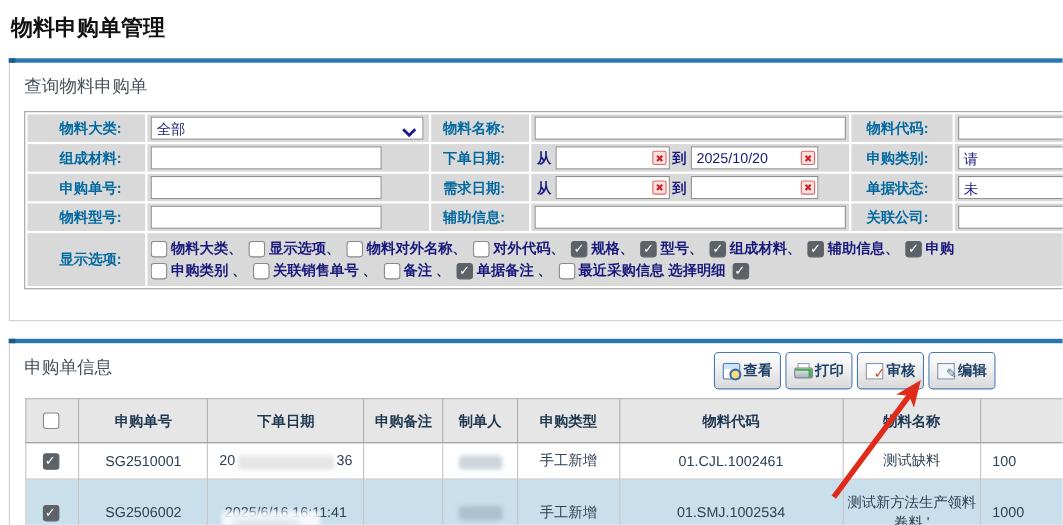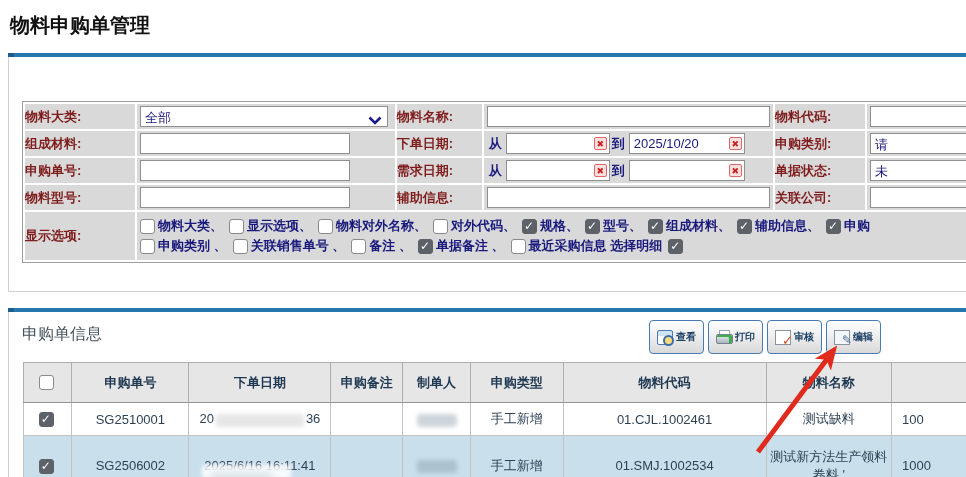--- a/index.html
+++ b/index.html
@@ -14,21 +14,21 @@
   .panel::before { content:""; position:absolute; left:-1px; top:-4px; width:6px; height:4px; background:#1c5d8d; }
   #search-panel { top:53px; height:239px; }
   #results-panel { top:308px; height:200px; }
 
   .section-title { position:absolute; left:13px; top:12px; font-size:16px; color:#45525c; }
 
   
   table.form { position:absolute; left:13px; top:44px; border-collapse:separate; border-spacing:2px;
     background:#ffffff; border:1px solid #9e9e9e; }
   table.form td { background:#d9d9d9; height:25px; vertical-align:middle; font-size:13px; }
-  td.lbl { text-align:left; padding-right:6px; font-weight:bold; color:#7f1d1d; white-space:nowrap; }
+  td.lbl { text-align:right; padding-right:22px; font-weight:bold; color:#0369a1; white-space:nowrap; }
   td.fld { padding-left:3px; white-space:nowrap; }
 
   .tbox { display:inline-block; vertical-align:middle; height:21px; background:#fff;
     border:1px solid #8f8f8f; font-size:13px; color:#19197d; padding:2px 3px 0 4px; overflow:hidden; white-space:nowrap; }
   .selectbox { position:relative; padding-right:20px; font-weight:normal; }
   .selectbox .chev { position:absolute; right:5px; top:6px; }
 
   .datebox { position:relative; padding-right:18px; }
   .cal { position:absolute; right:2px; top:3px; width:13px; height:13px; background:#fbe0e0;
     border:1px solid #e06666; border-radius:2px; color:#cc2222; font-size:9px; line-height:12px;
@@ -39,21 +39,21 @@
   .cb { display:inline-block; width:15px; height:15px; border:1px solid #8a8a8a; border-radius:3px;
     background:#fff; vertical-align:middle; margin-right:3px; position:relative; flex:none; }
   .cb.checked { background:#5d6268; border-color:#5d6268; }
   .cb.checked::after { content:"✓"; position:absolute; left:1px; top:-1px; color:#fff; font-size:12px; font-weight:bold; }
   .opt-line { display:flex; align-items:center; height:20px; white-space:nowrap; overflow:hidden; }
   .opt-item { display:inline-flex; align-items:center; margin-right:6px; font-weight:bold; color:#19197d; font-size:13px; }
 
   
   .toolbar { position:absolute; left:640px; top:8px; display:flex; gap:4px; white-space:nowrap; }
   .tbtn { display:inline-flex; align-items:center; height:25px; padding:16px 7px; border:1px solid #4a7ab5;
-    border-radius:4px; background:linear-gradient(#ffffff,#efefef 45%,#d9d9d9); font-size:10px;
+    border-radius:4px; background:linear-gradient(#ffffff,#efefef 45%,#d9d9d9); font-size:13px;
     font-weight:bold; color:#1c3f66; cursor:pointer; }
   .ticon { width:16px; height:15px; display:inline-block; position:relative; margin-right:3px; flex:none; }
   .view-icon { border:1px solid #4a7ab5; border-radius:2px; background:linear-gradient(#cfe3f5 35%,#ffffff 35%); }
   .view-icon::after { content:""; position:absolute; right:-2px; bottom:-2px; width:7px; height:7px;
     border:2px solid #3a6ea8; border-radius:50%; background:rgba(255,214,100,.85); }
   .print-icon::before, .print-detail-icon::before { content:""; position:absolute; left:3px; top:0; width:9px; height:5px;
     background:#fff; border:1px solid #9aa5b0; }
   .print-icon::after, .print-detail-icon::after { content:""; position:absolute; left:0; top:4px; width:15px; height:8px;
     border:1px solid #77828e; border-radius:2px; background:linear-gradient(#e7ecf0,#aab4bf); box-shadow:inset -3px 2px 0 #3fae49; }
   .audit-icon { border:1px solid #8a94a0; background:#fff; }
@@ -82,20 +82,21 @@
     background:rgba(125,145,158,.38); filter:blur(2px); vertical-align:middle; }
 
   svg.arrow-layer { position:absolute; left:0; top:0; pointer-events:none; }
 </style>
 </head>
 <body>
 
 <div class="page-title">物料申购单管理</div>
 
 <div class="panel" id="search-panel">
+  <div class="section-title">查询物料申购单</div>
 
   <table class="form">
     <colgroup>
         <col style="width:148px">
         <col style="width:263px">
         <col style="width:103px">
         <col style="width:292px">
         <col style="width:112px">
         <col style="width:140px">
       </colgroup>

